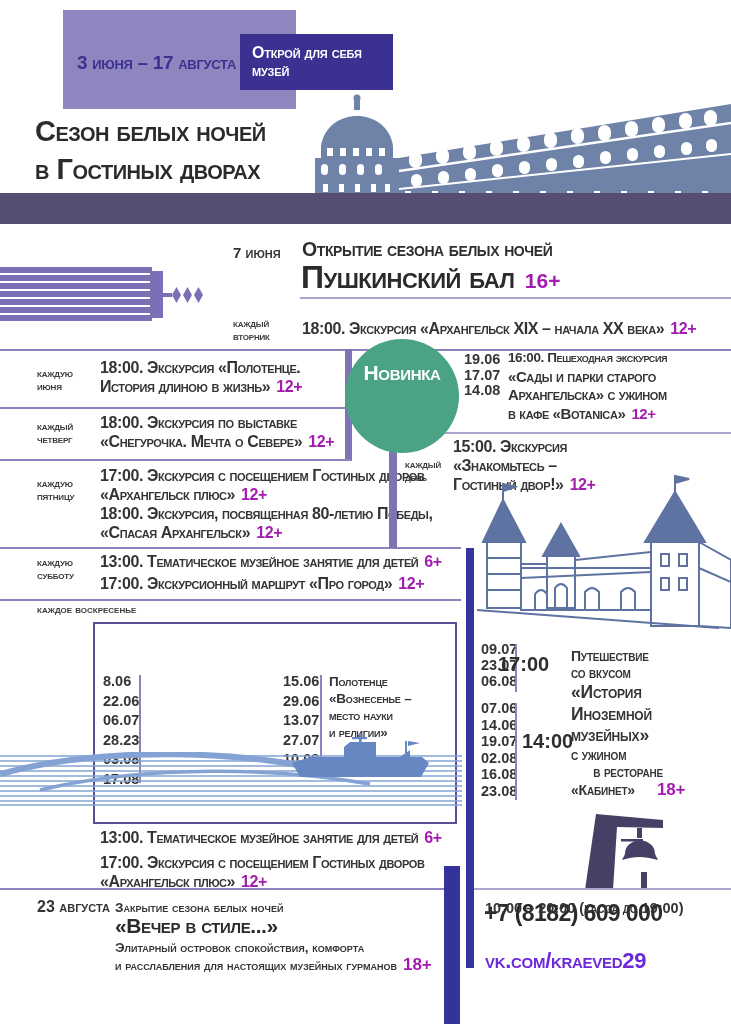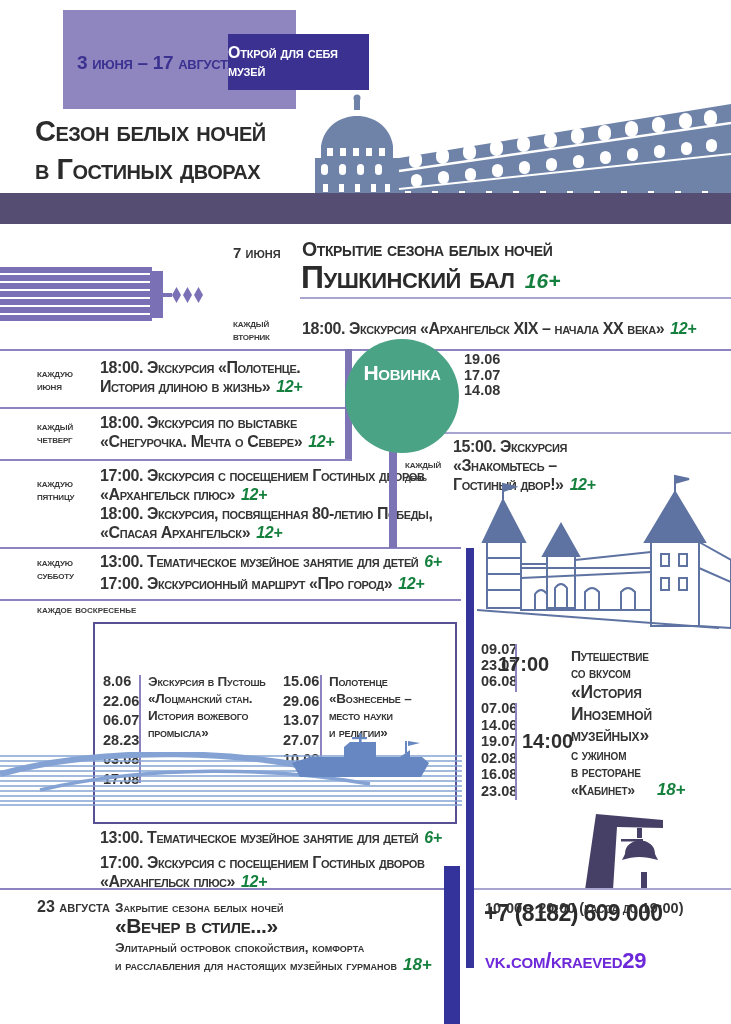--- a/index.html
+++ b/index.html
@@ -4,38 +4,38 @@
 <style>
   html,body{margin:0;padding:0;background:#e8e8e8;}
   .page{position:relative;width:731px;height:1024px;background:#ffffff;overflow:hidden;
         font-family:"Liberation Sans", sans-serif;color:#333;}
   .abs{position:absolute;}
   .sc{font-variant:small-caps;}
   .b{font-weight:700;}
   .lbl{font-size:12px;line-height:13px;font-weight:700;color:#3a3a3a;letter-spacing:-0.2px;}
   .ev{font-size:16px;line-height:19px;font-weight:700;color:#343434;letter-spacing:-0.4px;}
   .ev .ln{display:block;}
-  .age{color:#15803d;font-weight:700;margin-left:6px;font-style:italic;}
+  .age{color:#a21caf;font-weight:700;margin-left:6px;}
   .hline{position:absolute;height:2px;background:#8c84c0;}
   .hline-light{position:absolute;height:2px;background:#a9a5d1;}
   .vbar{position:absolute;}
   .dates{font-size:14.5px;line-height:19.5px;font-weight:700;color:#343434;}
   .dates .ln{display:block;}
   .diamond{position:absolute;width:9px;height:16px;background:#7a70b6;
            clip-path:polygon(50% 0,100% 50%,50% 100%,0 50%);}
   .stripe{position:absolute;left:0;width:152px;height:6px;background:#7a70b6;}
 </style>
 </head>
 <body>
 
 <div class="page">
 
   <div class="abs" style="left:63px;top:10px;width:233px;height:99px;background:#8f86bf;"></div>
   <div class="abs sc b" style="left:77px;top:52px;font-size:19px;color:#3b3191;letter-spacing:-0.3px;">3 июня – 17 августа</div>
-  <div class="abs" style="left:228px;top:34px;width:141px;height:56px;background:#3b3191;display:flex;align-items:center;justify-content:center;">
+  <div class="abs" style="left:240px;top:34px;width:141px;height:56px;background:#3b3191;display:flex;align-items:center;justify-content:center;padding-left:12px;">
     <span class="sc b" style="color:#fff;font-size:16px;letter-spacing:-0.2px;">Открой для себя музей</span>
   </div>
 
   <svg class="abs" style="left:305px;top:92px;" width="426" height="107" viewBox="0 0 426 107">
     <g fill="#6f83a8">
       <circle cx="52" cy="6" r="3.5"></circle>
       <rect x="49" y="8" width="6" height="10"></rect>
       <path d="M16,54 C22,14 82,14 88,54 Z"></path>
       <rect x="16" y="54" width="72" height="12"></rect>
       <rect x="10" y="66" width="84" height="41"></rect>
@@ -189,26 +189,20 @@
 
   <div class="abs dates" style="left:103px;top:672px;">
     <span class="ln">8.06</span>
     <span class="ln">22.06</span>
     <span class="ln">06.07</span>
     <span class="ln">28.23</span>
     <span class="ln">03.08</span>
     <span class="ln">17.08</span>
   </div>
   <div class="vbar" style="left:139px;top:675px;width:2px;height:108px;background:#8c84c0;"></div>
-  <div class="abs sc b" style="left:148px;top:673px;font-size:13.5px;line-height:17px;color:#343434;letter-spacing:-0.2px;">
-    <span style="display:block;">Экскурсия в Пустошь</span>
-    <span style="display:block;">«Лоцманский стан.</span>
-    <span style="display:block;">История вожевого</span>
-    <span style="display:block;">промысла»</span>
-  </div>
 
   <div class="abs dates" style="left:283px;top:672px;">
     <span class="ln">15.06</span>
     <span class="ln">29.06</span>
     <span class="ln">13.07</span>
     <span class="ln">27.07</span>
     <span class="ln">10.08</span>
   </div>
   <div class="vbar" style="left:320px;top:675px;width:2px;height:88px;background:#8c84c0;"></div>
   <div class="abs sc b" style="left:329px;top:673px;font-size:13.5px;line-height:17px;color:#343434;letter-spacing:-0.2px;">
@@ -263,20 +257,26 @@
   </div>
 
   <div class="abs" style="left:345px;top:339px;width:114px;height:114px;border-radius:50%;background:#4ba385;z-index:4;text-align:center;">
     <span class="sc b" style="display:block;margin-top:22px;color:#fff;font-size:21px;letter-spacing:-0.3px;">Новинка</span>
   </div>
 
   <div class="abs dates" style="left:464px;top:352px;line-height:15.5px;">
     <span class="ln">19.06</span>
     <span class="ln">17.07</span>
     <span class="ln">14.08</span>
+  </div>
+  <div class="abs ev sc" style="left:508px;top:349px;font-size:15px;line-height:18.5px;">
+    <span class="ln" style="font-size:13.5px;">16:00. Пешеходная экскурсия</span>
+    <span class="ln">«Сады и парки старого</span>
+    <span class="ln">Архангельска» с ужином</span>
+    <span class="ln"><span>в кафе «Botanica»</span><span class="age">12+</span></span>
   </div>
 
   <div class="hline-light" style="left:389px;top:432px;width:342px;height:1.5px;"></div>
   <div class="vbar" style="left:389px;top:432px;width:8px;height:116px;background:#7d74b6;"></div>
   <div class="abs lbl sc" style="left:405px;top:458px;">
     <span style="display:block;">каждый</span>
     <span style="display:block;">день</span>
   </div>
   <div class="abs ev sc" style="left:453px;top:437px;">
     <span class="ln">15:00. Экскурсия</span>
@@ -339,21 +339,21 @@
   <div class="vbar" style="left:515px;top:703px;width:2px;height:97px;background:#8c84c0;"></div>
   <div class="abs b" style="left:522px;top:730px;font-size:20px;color:#2e2e2e;">14:00</div>
 
   <div class="abs sc b" style="left:571px;top:648px;color:#343434;letter-spacing:-0.2px;">
     <span style="display:block;font-size:14px;line-height:17px;">Путешествие</span>
     <span style="display:block;font-size:14px;line-height:17px;">со вкусом</span>
     <span style="display:block;font-size:17.5px;line-height:21.5px;">«История</span>
     <span style="display:block;font-size:17.5px;line-height:21.5px;">Иноземной</span>
     <span style="display:block;font-size:17.5px;line-height:21.5px;">музейных»</span>
     <span style="display:block;font-size:14px;line-height:17px;">с ужином</span>
-    <span style="display:block;font-size:14px;line-height:17px;">в ресторане</span>
+    <span style="display:block;font-size:14px;line-height:17px;text-align:center;">в ресторане</span>
     <span style="display:block;font-size:14px;line-height:17px;"><span>«Кабинет»</span><span class="age" style="font-size:17px;margin-left:22px;">18+</span></span>
   </div>
 
   <svg class="abs" style="left:575px;top:812px;" width="95" height="78" viewBox="0 0 95 78">
     <g fill="#474066">
       <path d="M10,78 L21,2 L88,8 L88,16 L42,15 L38,78 Z"></path>
       <rect x="62" y="16" width="5" height="10"></rect>
       <path d="M50,42 C50,24 80,24 80,42 L83,48 C68,44 60,44 47,48 Z"></path>
       <rect x="46" y="27" width="22" height="2.5"></rect>
       <rect x="66" y="60" width="6" height="18"></rect>

